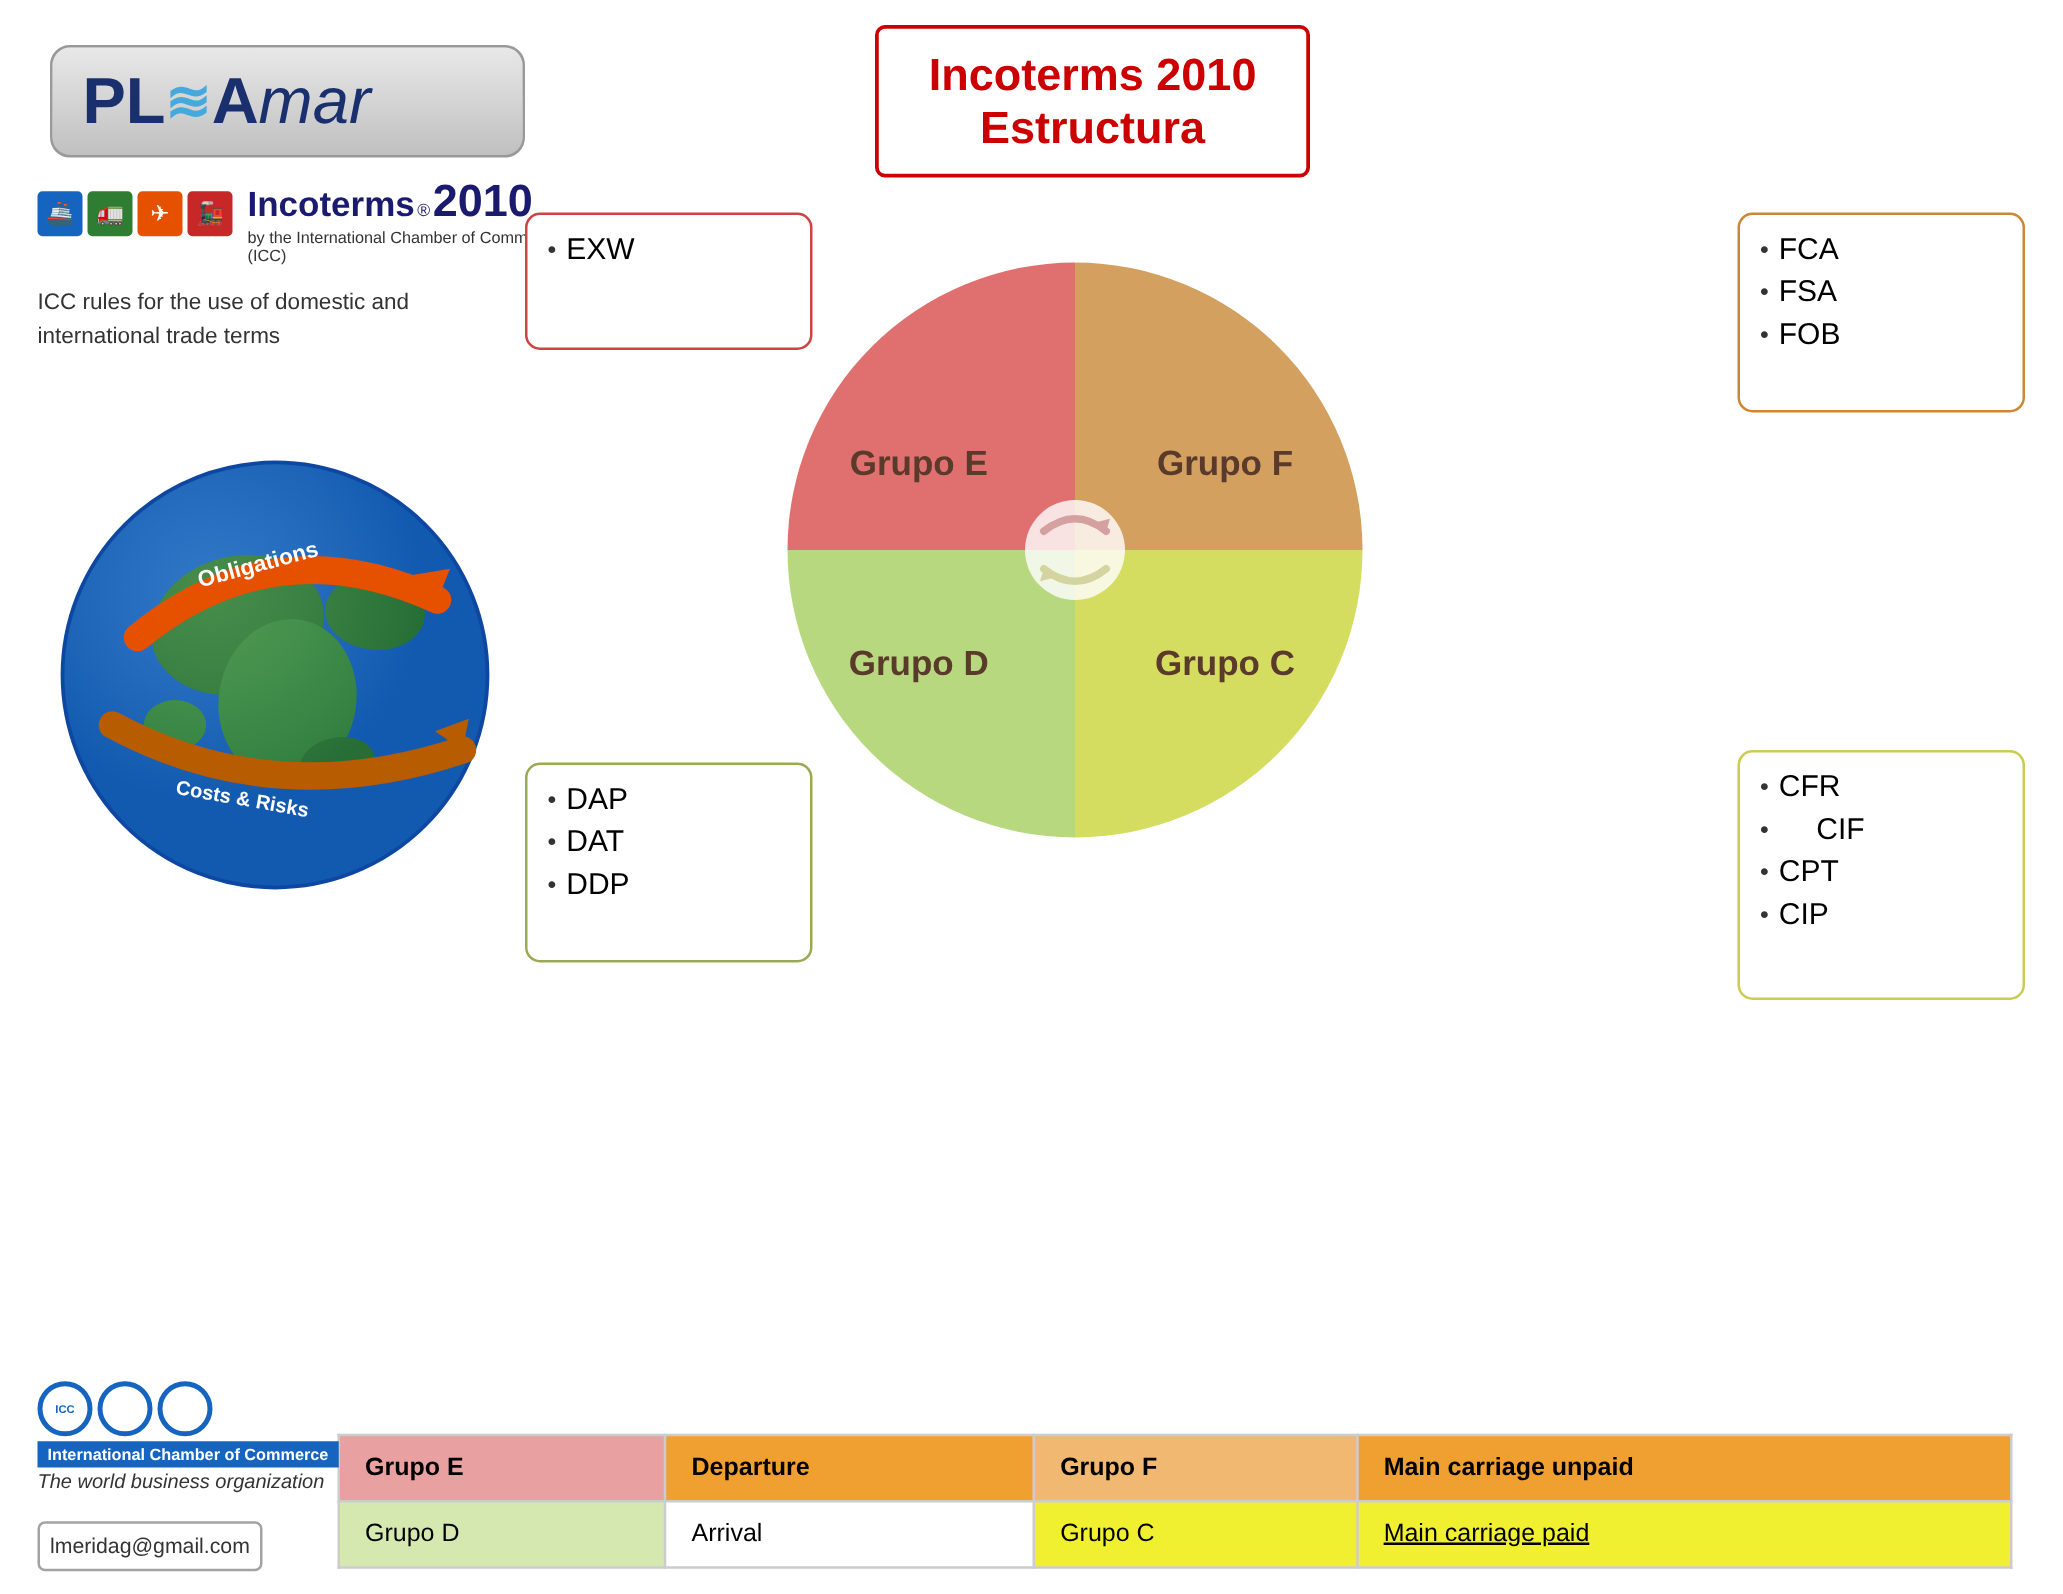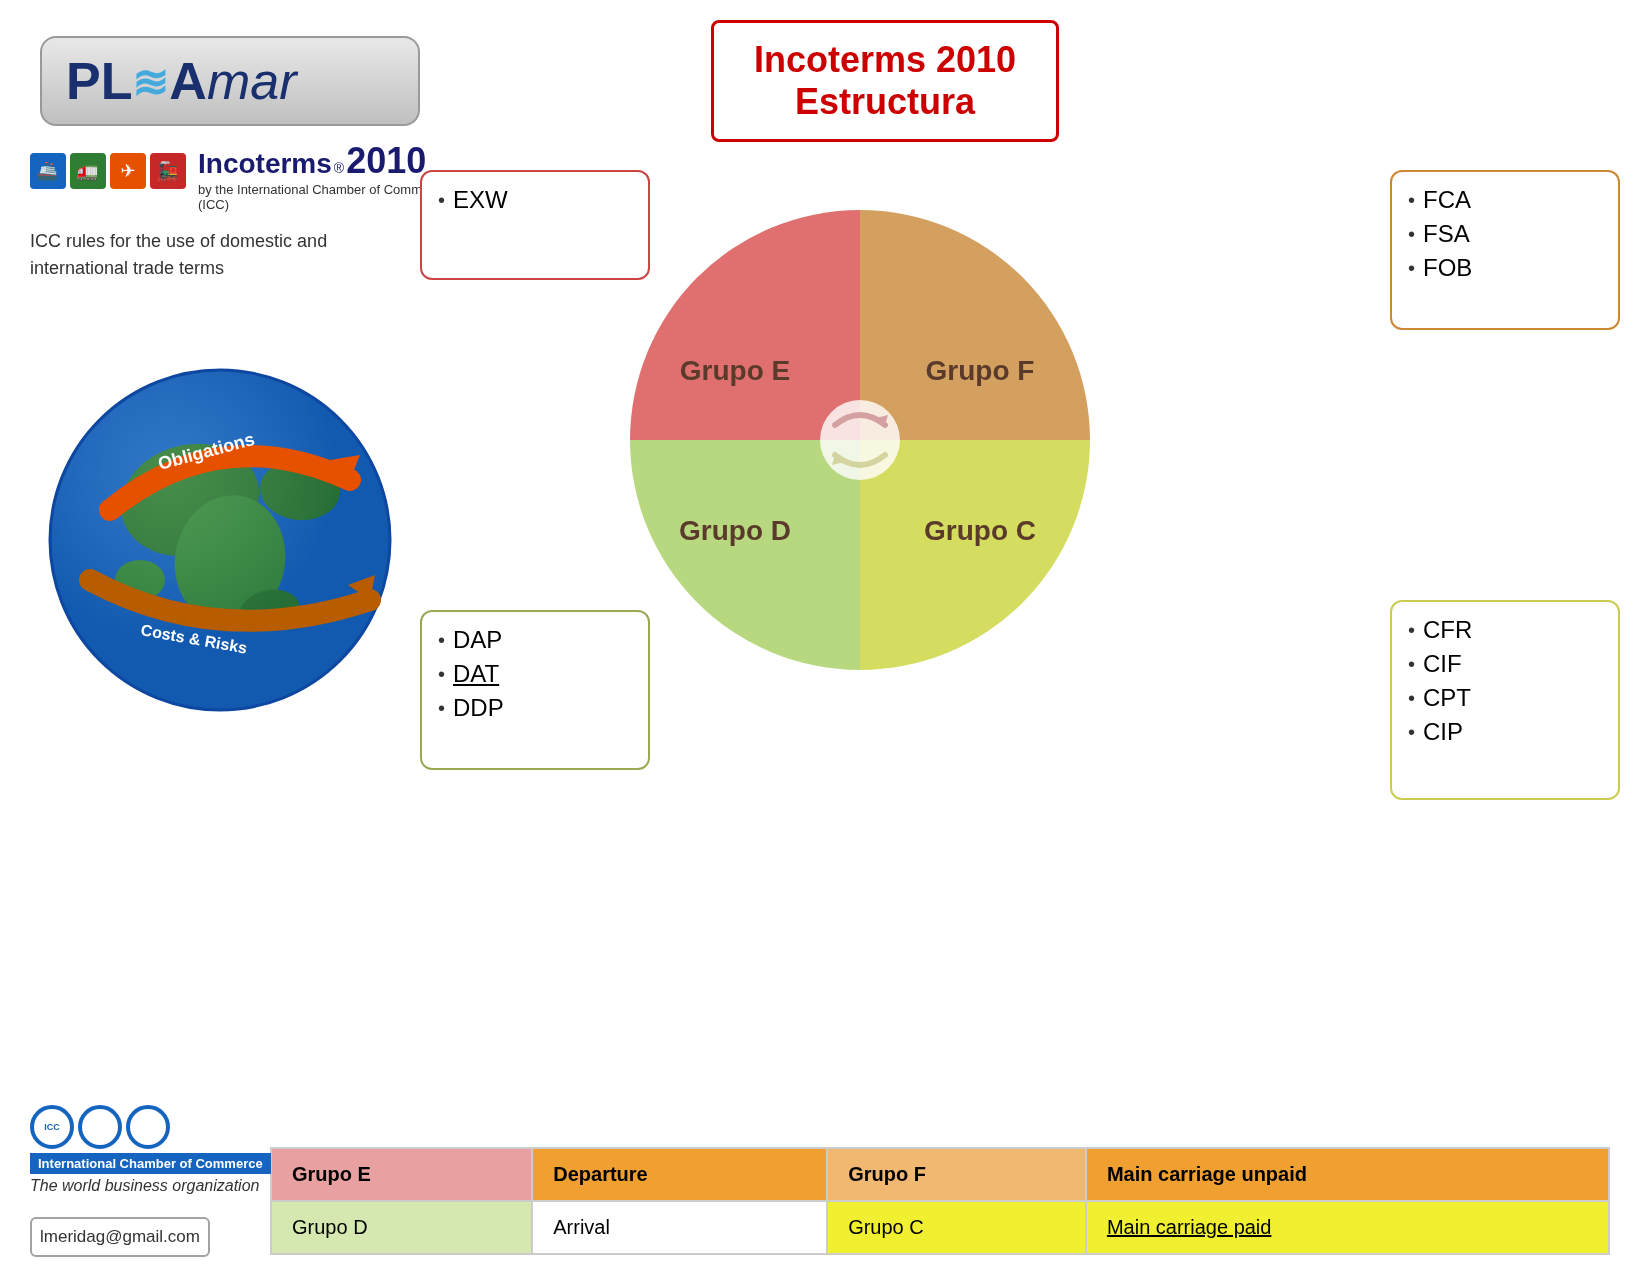--- a/index.html
+++ b/index.html
@@ -10,21 +10,21 @@
       font-family: Arial, sans-serif;
       overflow: hidden;
       position: relative;
     }
 
     
     .header {
       display: flex;
       align-items: center;
       padding: 20px 40px;
-      gap: 51px;
+      gap: 40px;
     }
 
     
     .logo-container {
       background: linear-gradient(to bottom, #e8e8e8, #c0c0c0);
       border-radius: 16px;
       padding: 12px 24px;
       display: flex;
       align-items: center;
       border: 2px solid #999;
@@ -345,36 +345,36 @@
     </div>
   </div>
 
   <div class="callout-dap">
     <div class="callout-item">
       <span class="bullet">•</span>
       <span style="font-size:24px;font-weight:500;">DAP</span>
     </div>
     <div class="callout-item">
       <span class="bullet">•</span>
-      <span style="font-size:24px;font-weight:500;text-decoration:underline;">DAT</span>
+      <span style="font-size:24px;font-weight:500;">DAT</span>
     </div>
     <div class="callout-item">
       <span class="bullet">•</span>
       <span style="font-size:24px;font-weight:500;">DDP</span>
     </div>
   </div>
 
   <div class="callout-cfr">
     <div class="callout-item">
       <span class="bullet">•</span>
       <span style="font-size:24px;font-weight:500;">CFR</span>
     </div>
     <div class="callout-item">
       <span class="bullet">•</span>
-      <span style="font-size:24px;font-weight:500;">CIF</span>
+      <span style="font-size:24px;font-weight:500;margin-left:30px;">CIF</span>
     </div>
     <div class="callout-item">
       <span class="bullet">•</span>
       <span style="font-size:24px;font-weight:500;">CPT</span>
     </div>
     <div class="callout-item">
       <span class="bullet">•</span>
       <span style="font-size:24px;font-weight:500;">CIP</span>
     </div>
   </div>

